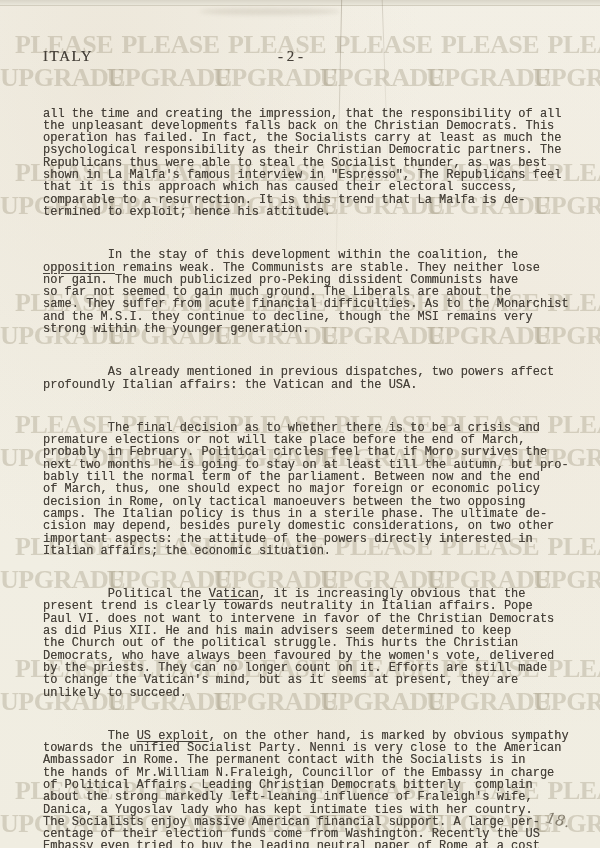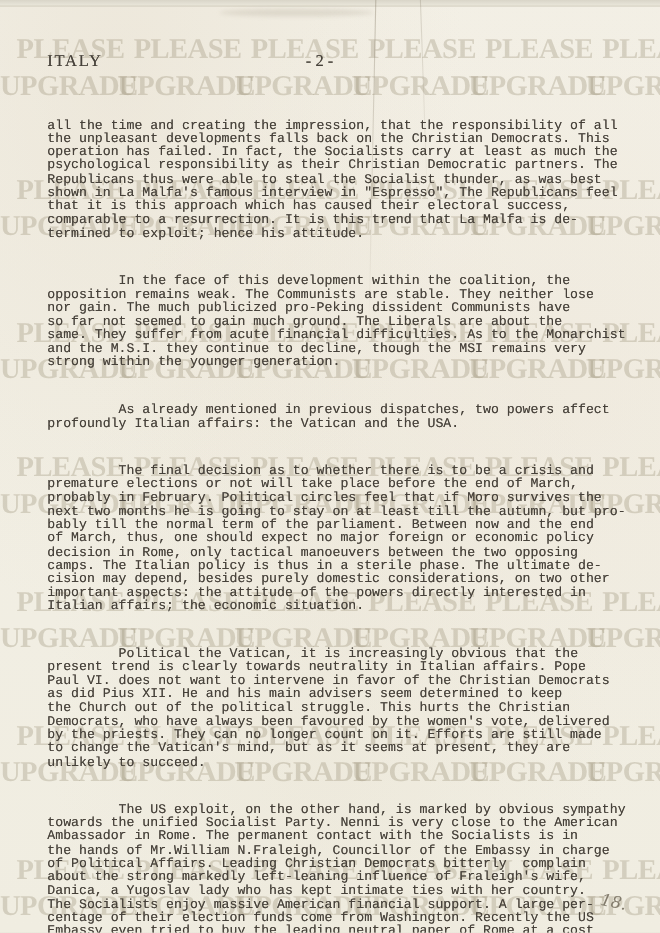--- a/index.html
+++ b/index.html
@@ -40,21 +40,21 @@
   }
   .hdr-left{letter-spacing:1.6px;}
   .hdr-center{position:absolute;left:235px;top:0;}
   .body-text{
     position:absolute;left:43px;top:83px;width:545px;
     font-family:"Liberation Mono", monospace;font-size:12px;line-height:12.3px;
     color:#46413a;white-space:pre;
     text-shadow:0 0 0.6px rgba(70,64,56,0.65);
   }
   .body-text p{margin:0 0 6.4px 0;}
-  .u{text-underline-offset:2px;}
+  .u{text-decoration:underline;text-underline-offset:2px;}
   .pencil-mark{
     position:absolute;left:546px;top:811px;
     font-family:"DejaVu Serif", serif;font-style:italic;font-size:15px;
     color:#837c6d;transform:rotate(12deg);
   }
 </style>
 </head>
 <body>
 
 <div class="page">
@@ -87,21 +87,21 @@
   <div class="body-text">
     <p><span>all the time and creating the impression, that the responsibility of all
 the unpleasant developments falls back on the Christian Democrats. This
 operation has failed. In fact, the Socialists carry at least as much the
 psychological responsibility as their Christian Democratic partners. The
 Republicans thus were able to steal the Socialist thunder, as was best
 shown in La Malfa's famous interview in "Espresso", The Republicans feel
 that it is this approach which has caused their electoral success,
 comparable to a resurrection. It is this trend that La Malfa is de-
 termined to exploit; hence his attitude.</span></p>
-    <p><span>         In the face of this development within the coalition, the
+    <p><span>         In the stay of this development within the coalition, the
 </span><span class="u">opposition</span><span> remains weak. The Communists are stable. They neither lose
 nor gain. The much publicized pro-Peking dissident Communists have
 so far not seemed to gain much ground. The Liberals are about the
 same. They suffer from acute financial difficulties. As to the Monarchist
 and the M.S.I. they continue to decline, though the MSI remains very
 strong within the younger generation.</span></p>
     <p><span>         As already mentioned in previous dispatches, two powers affect
 profoundly Italian affairs: the Vatican and the USA.</span></p>
     <p><span>         The final decision as to whether there is to be a crisis and
 premature elections or not will take place before the end of March,

